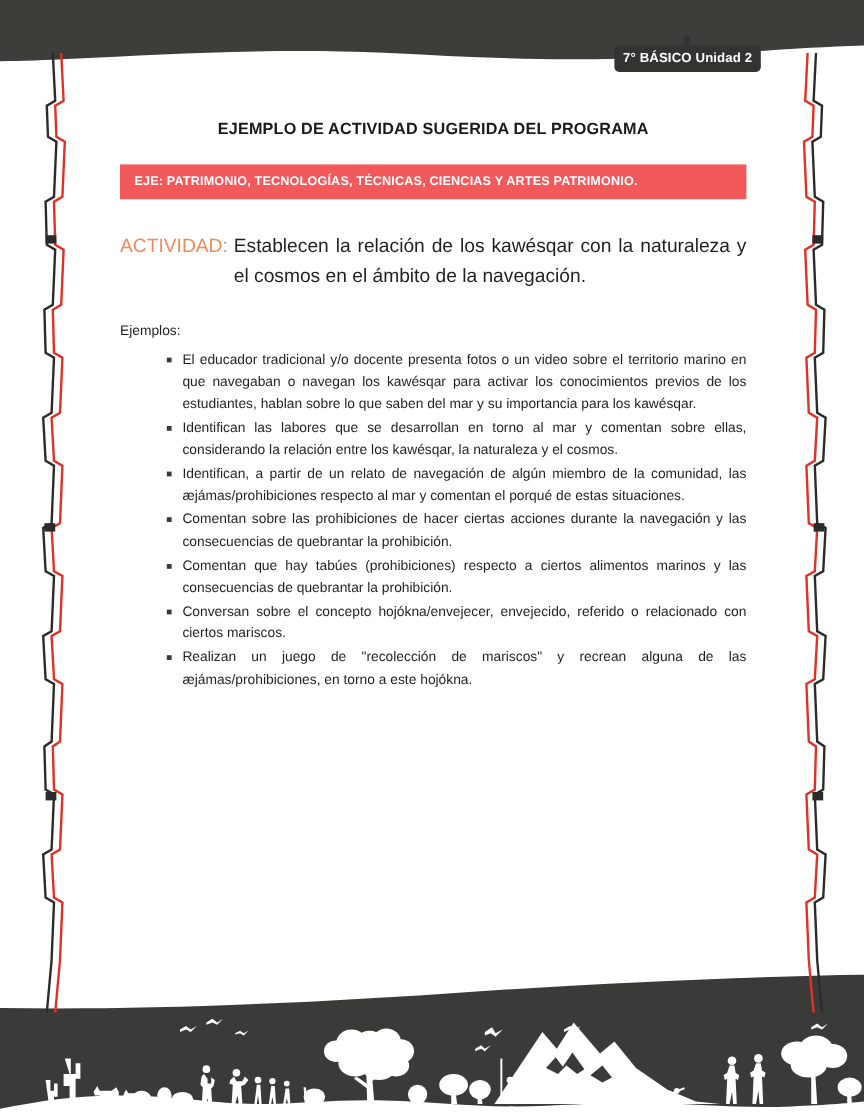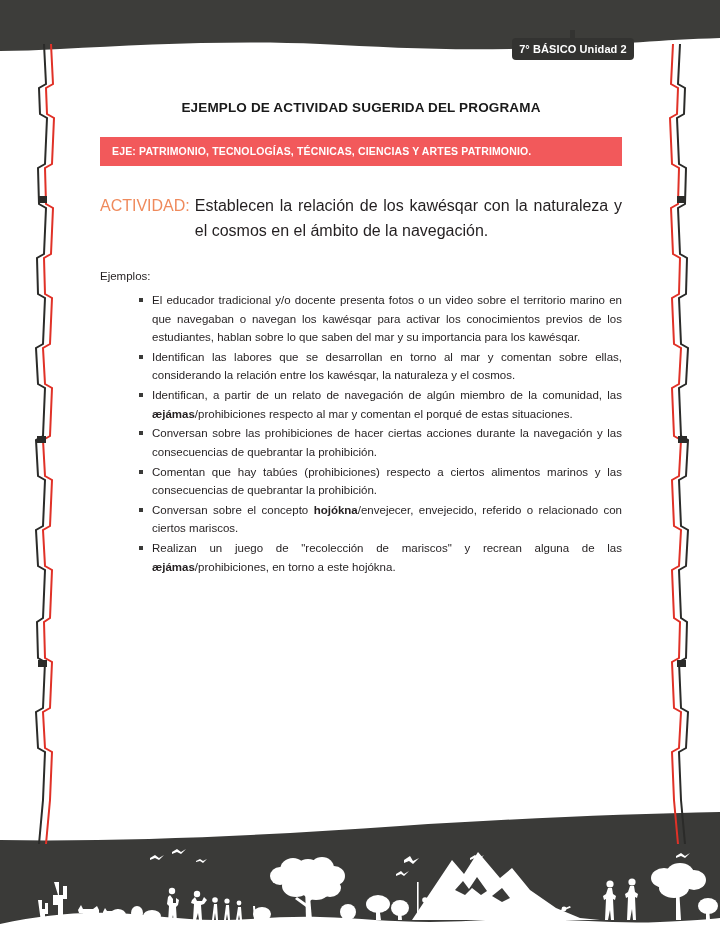--- a/index.html
+++ b/index.html
@@ -158,21 +158,21 @@
     margin-bottom: 1px;
   }
   ul.examples > li .bullet-sq {
     position: absolute;
     left: 39px;
     top: 7px;
     width: 4px;
     height: 4px;
     background: #3a3a38;
   }
-  ul.examples > li b { font-weight: bold; }
+  ul.examples > li b { font-weight: normal; }
 </style>
 </head>
 <body>
 
 <div class="page">
 
   <div class="top-band">
     <svg width="720" height="72" viewBox="0 0 720 72" xmlns="http://www.w3.org/2000/svg">
       <path d="M0,0 L720,0 L720,38 C660,40 620,44 560,47 C470,52 400,48 320,44 C230,40 140,45 60,49 C38,50 18,51 0,51 Z" fill="#3d3d3a"></path>
     </svg>
@@ -334,21 +334,21 @@
       <span class="activity-label">ACTIVIDAD:</span>
       <span class="activity-text">Establecen la relación de los kawésqar con la naturaleza y el cosmos en el ámbito de la navegación.</span>
     </div>
 
     <p class="examples-label">Ejemplos:</p>
 
     <ul class="examples" id="examples-list">
         <li><span class="bullet-sq"></span><span><span>El educador tradicional y/o docente presenta fotos o un video sobre el territorio marino en que navegaban o navegan los kawésqar para activar los conocimientos previos de los estudiantes, hablan sobre lo que saben del mar y su importancia para los kawésqar.</span></span></li>
         <li><span class="bullet-sq"></span><span><span>Identifican las labores que se desarrollan en torno al mar y comentan sobre ellas, considerando la relación entre los kawésqar, la naturaleza y el cosmos.</span></span></li>
         <li><span class="bullet-sq"></span><span><span>Identifican, a partir de un relato de navegación de algún miembro de la comunidad, las </span><b>æjámas</b><span>/prohibiciones respecto al mar y comentan el porqué de estas situaciones.</span></span></li>
-        <li><span class="bullet-sq"></span><span><span>Conversan sobre las prohibiciones de hacer ciertas acciones durante la navegación y las consecuencias de quebrantar la prohibición.</span></span></li>
+        <li><span class="bullet-sq"></span><span><span>Comentan sobre las prohibiciones de hacer ciertas acciones durante la navegación y las consecuencias de quebrantar la prohibición.</span></span></li>
         <li><span class="bullet-sq"></span><span><span>Comentan que hay tabúes (prohibiciones) respecto a ciertos alimentos marinos y las consecuencias de quebrantar la prohibición.</span></span></li>
         <li><span class="bullet-sq"></span><span><span>Conversan sobre el concepto </span><b>hojókna</b><span>/envejecer, envejecido, referido o relacionado con ciertos mariscos.</span></span></li>
         <li><span class="bullet-sq"></span><span><span>Realizan un juego de "recolección de mariscos" y recrean alguna de las </span><b>æjámas</b><span>/prohibiciones, en torno a este hojókna.</span></span></li>
       </ul>
 
   </div>
 
 </div>
 
 </body></html>

